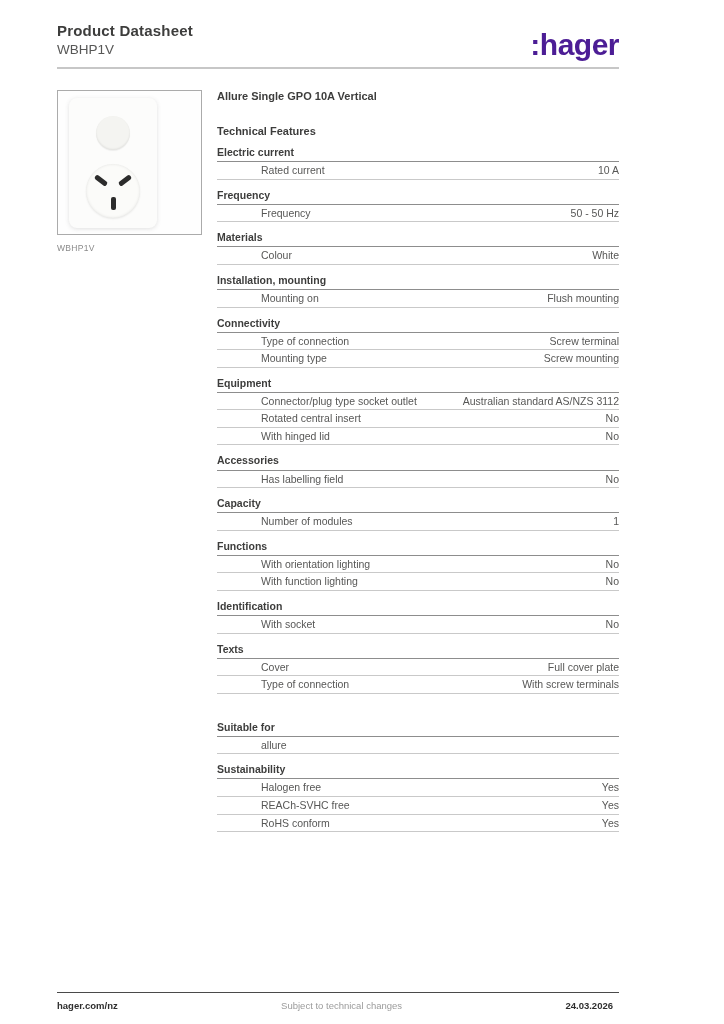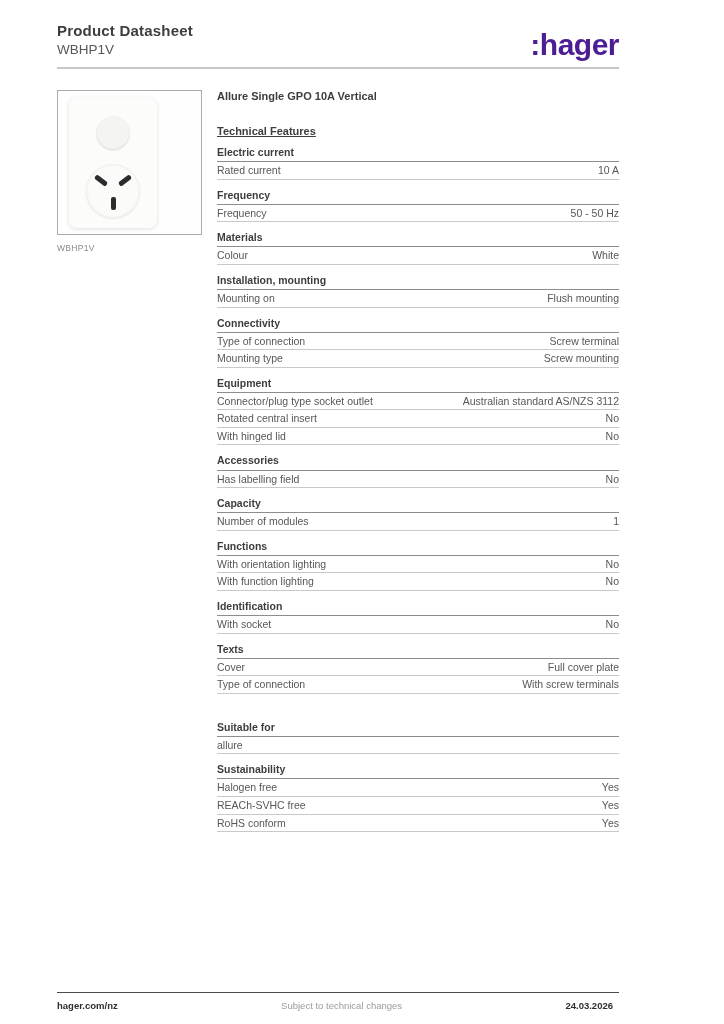--- a/index.html
+++ b/index.html
@@ -46,33 +46,33 @@
   }
   .pin { position:absolute; background:#2c2c2c; border-radius:2px; }
   .pin-left  { width:14px; height:5px; left:8px;  top:14px; transform:rotate(38deg); }
   .pin-right { width:14px; height:5px; right:8px; top:14px; transform:rotate(-38deg); }
   .pin-earth { width:5px; height:13px; left:24.5px; bottom:8px; }
   .img-caption { margin-top:8px; font-size:8.5px; color:#8a8a8a; letter-spacing:.3px; }
 
   
   .right-col { flex:1; min-width:0; }
   .product-title { font-size:11px; font-weight:bold; color:#3d3d3c; }
-  .features-title { font-size:11px; font-weight:bold; color:#3d3d3c; margin-top:23px;text-decoration:underline; }
+  .features-title { font-size:11px; font-weight:bold; color:#3d3d3c; margin-top:23px; }
   .sec { margin-top:9px; }
   .sec.gap-large { margin-top:27px; }
   .sec-title {
     font-size:10.5px; font-weight:bold; color:#3d3d3c;
     line-height:1.15; padding-bottom:3px; border-bottom:1px solid #8d8d8d;
   }
   .row {
     display:flex; justify-content:space-between; align-items:baseline;
     font-size:10.5px; color:#575756; line-height:1.15;
     padding:2px 0 2.5px; border-bottom:1px solid #c9c9c9;
   }
-  .row .lbl { text-align:left; }
+  .row .lbl { text-align:left;margin-left:44px; }
   .row .val { text-align:right; white-space:nowrap; padding-left:12px; }
 
   
   .footer-rule { position:absolute; left:57px; right:49px; top:992px; height:1px; background:#4a4a4a; }
   .footer {
     position:absolute; left:57px; right:55px; top:1000px;
     display:flex; justify-content:space-between; align-items:baseline;
     font-size:9.5px;
   }
   .footer .f-left  { font-weight:bold; color:#2e2e2e; }

